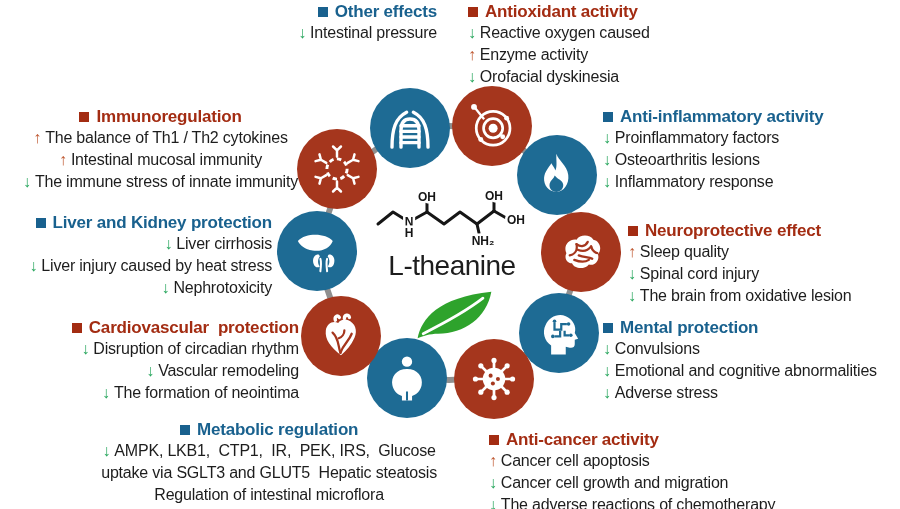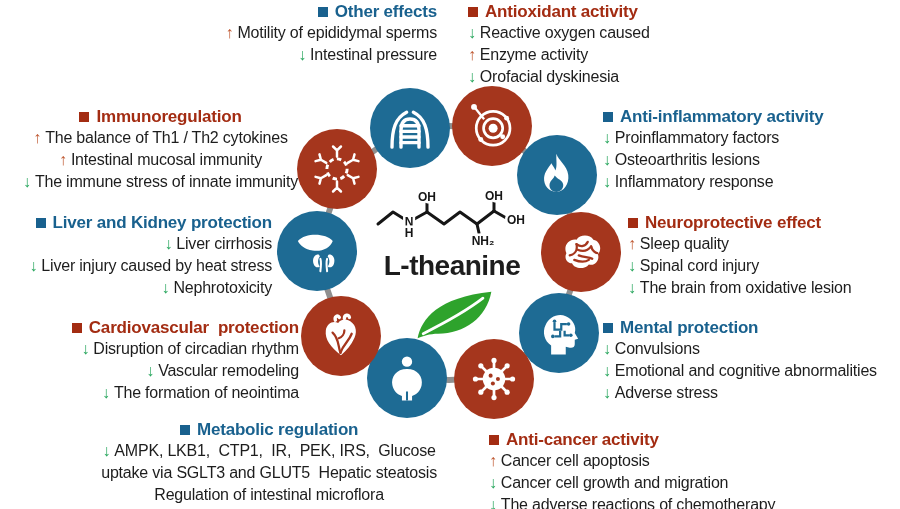--- a/index.html
+++ b/index.html
@@ -14,21 +14,21 @@
   .sec.align-r{text-align:right;}
   .c-blue .hd{color:#19618e;}
   .c-red  .hd{color:#a32c12;}
   .bullet{display:inline-block;width:10px;height:10px;background:currentColor;margin-right:7px;}
   .arrow{font-weight:bold;margin-right:4px;}
   .arrow.up{color:#c05a33;}
   .arrow.down{color:#2aa75f;}
   #sec-other      {right:463px;top:1px;}
   #sec-antiox     {left:468px;top:1px;}
   #sec-antiinflam {left:603px;top:106px;}
-  #sec-neuro      {left:628px;top:212px;}
+  #sec-neuro      {left:628px;top:220px;}
   #sec-mental     {left:603px;top:317px;}
   #sec-anticancer {left:467px;top:429px;margin-left:22px;}
   #sec-metabolic  {right:463px;top:419px;text-align:center;}
   #sec-cardio     {right:601px;top:317px;}
   #sec-liver      {right:628px;top:212px;}
   #sec-immuno     {right:602px;top:106px;text-align:center;}
   
   #ring{position:absolute;left:319px;top:123px;width:260px;height:260px;
         border:6px solid #8f8f8f;border-radius:50%;box-sizing:border-box;}
   .circle{position:absolute;width:80px;height:80px;border-radius:50%;
@@ -45,31 +45,30 @@
   #ic-metab   {left:367px;top:338px;}
   #ic-cardio  {left:301px;top:296px;}
   #ic-liver   {left:277px;top:211px;}
   #ic-immuno  {left:297px;top:129px;}
   
   #molecule{position:absolute;left:366px;top:190px;width:170px;height:62px;}
   #molecule .bond{stroke:#161616;stroke-width:3;fill:none;stroke-linecap:round;stroke-linejoin:round;}
   #molecule .atom{font:bold 12px "Liberation Sans",sans-serif;fill:#161616;
                   stroke:#fff;stroke-width:5px;paint-order:stroke;stroke-linejoin:round;text-anchor:middle;}
   #mol-name{position:absolute;left:352px;top:250px;width:200px;text-align:center;
-            font-size:28px;color:#1d1d1d;letter-spacing:-0.5px;font-weight:bold;}
+            font-size:28px;color:#1d1d1d;letter-spacing:-0.5px;}
   #leaf{position:absolute;left:412px;top:286px;width:84px;height:58px;}
 </style>
 </head>
 <body>
 
 <div id="stage">
 
   <div class="sec align-r c-blue" id="sec-other">
     <div class="hd"><span class="bullet"></span><span>Other effects</span></div>
-    <div class="ln"><span class="arrow up">↑</span><span>Motility of epididymal sperms</span></div>
     <div class="ln"><span class="arrow down">↓</span><span>Intestinal pressure</span></div>
   </div>
 
   <div class="sec c-red" id="sec-antiox">
     <div class="hd"><span class="bullet"></span><span>Antioxidant activity</span></div>
     <div class="ln"><span class="arrow down">↓</span><span>Reactive oxygen caused</span></div>
     <div class="ln"><span class="arrow up">↑</span><span>Enzyme activity</span></div>
     <div class="ln"><span class="arrow down">↓</span><span>Orofacial dyskinesia</span></div>
   </div>
 

